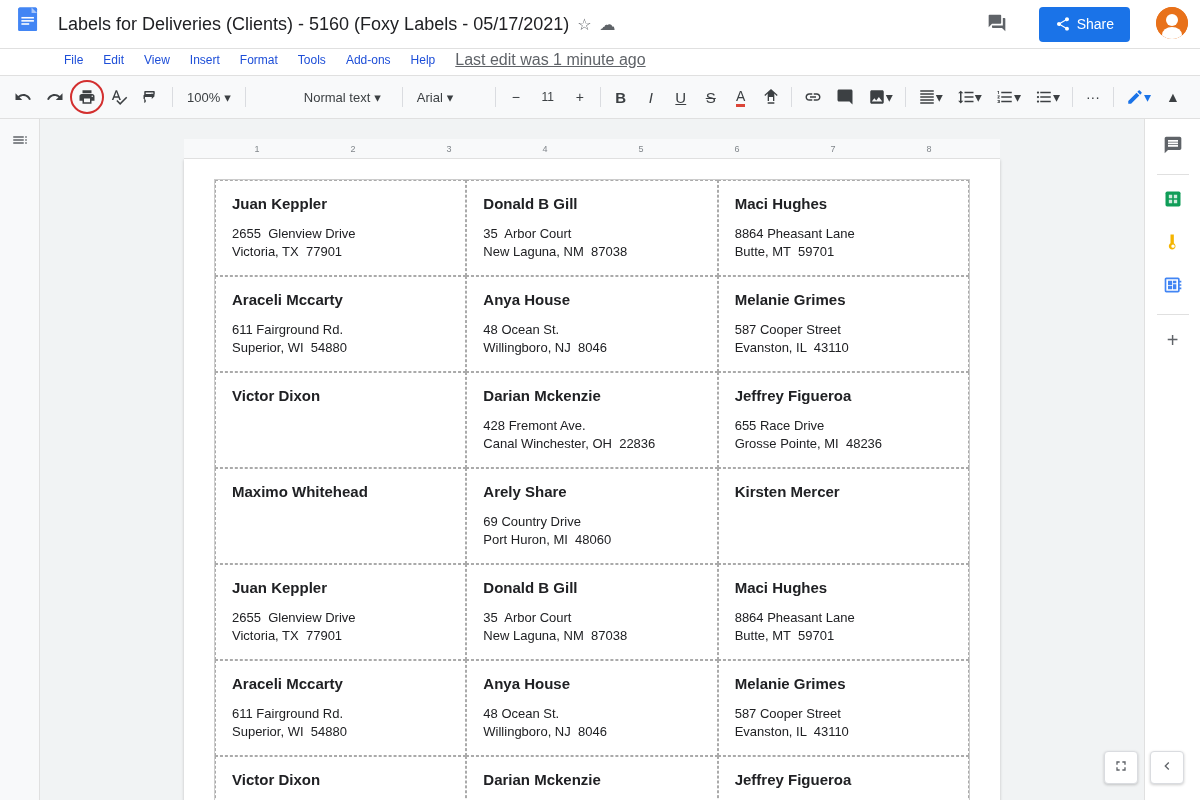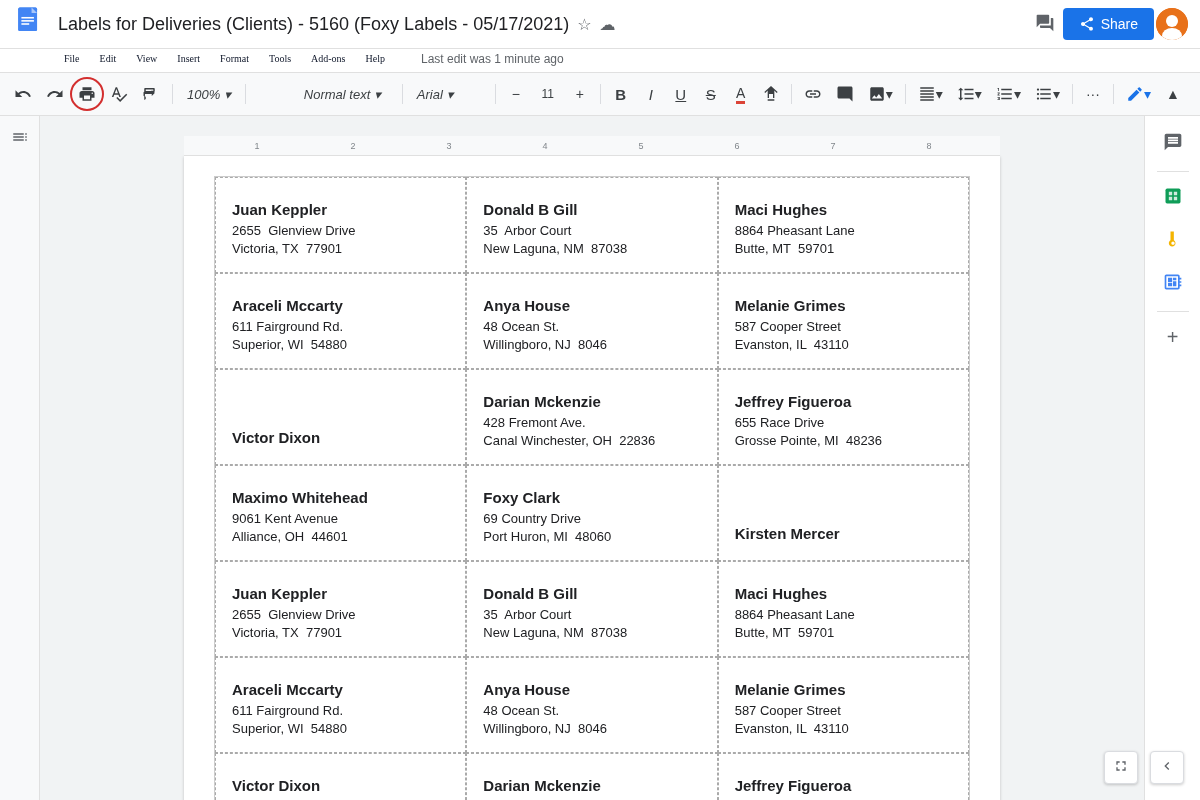--- a/index.html
+++ b/index.html
@@ -10,53 +10,52 @@
       display: flex; align-items: center; background: white;
       padding: 6px 12px; border-bottom: 1px solid #e0e0e0;
       min-height: 48px;
     }
     .app-icon { width: 36px; height: 36px; margin-right: 10px; flex-shrink: 0; }
     .app-icon svg { width: 36px; height: 36px; }
     .title-info { flex: 1; }
     .doc-title { font-size: 18px; color: #202124; font-weight: 400; display: flex; align-items: center; gap: 8px; }
     .doc-title-text { }
     .star-icon, .cloud-icon { color: #5f6368; font-size: 16px; cursor: pointer; }
-    .title-bar-right { display: flex; align-items: center; gap: 2px; }
+    .title-bar-right { display: flex; gap: 26px; }
     .comments-btn { background: none; border: none; cursor: pointer; padding: 6px; border-radius: 50%; }
     .share-btn {
       background: #1a73e8; color: white; border: none; border-radius: 4px;
       padding: 8px 16px; font-size: 14px; cursor: pointer; display: flex; align-items: center; gap: 6px;
     }
     .user-avatar { width: 32px; height: 32px; border-radius: 50%; background: #e8711a; display: flex; align-items: center; justify-content: center; overflow: hidden; }
 
     
     .menu-bar {
       display: flex; align-items: center; background: white;
       padding: 0 12px 4px 56px; gap: 4px;
     }
-    .menu-item { font-size: 10px; color: #0f172a; padding: 4px 8px; cursor: pointer; border-radius: 4px; font-family: Liberation Serif, serif; }
-    .last-edit { font-size: 12px; color: #5f6368; margin-left: 24px; }
+    .menu-item { font-size: 12px; color: #1d4ed8; padding: 4px 8px; cursor: pointer; border-radius: 4px; }
+    .last-edit { font-size: 16px; color: #5f6368; margin-left: 8px; text-decoration: underline; }
 
     
     .toolbar {
       display: flex; align-items: center; background: #f8f9fa;
       border-top: 1px solid #e0e0e0; border-bottom: 1px solid #e0e0e0;
       padding: 4px 8px; gap: 2px; min-height: 44px;
     }
     .tb-btn {
       background: none; border: none; cursor: pointer; padding: 4px 6px;
       border-radius: 4px; font-size: 14px; color: #3c4043; display: flex; align-items: center; justify-content: center;
       min-width: 28px; height: 28px;
     }
     .tb-separator { width: 1px; background: #dadce0; height: 20px; margin: 0 4px; }
     .tb-dropdown {
       display: flex; align-items: center; gap: 4px; background: none; border: none;
       cursor: pointer; padding: 4px 8px; border-radius: 4px; font-size: 13px; color: #3c4043;
       height: 28px;
-      font-style: italic;
     }
     .tb-input {
       border: none; background: none; font-size: 12px; color: #3c4043;
       width: 32px; text-align: center; padding: 4px;
     }
     .print-btn-circle {
       position: relative; display: flex; align-items: center; justify-content: center;
     }
     .print-circle-outline {
       position: absolute; width: 34px; height: 34px; border: 2.5px solid #d32f2f;
@@ -87,21 +86,21 @@
     .right-panel-plus { color: #5f6368; font-size: 20px; cursor: pointer; padding: 8px; }
 
     
     .doc-area { flex: 1; overflow-y: auto; background: #f1f3f4; display: flex; justify-content: center; padding: 20px 0; }
     .doc-page { background: white; width: 816px; min-height: 600px; box-shadow: 0 1px 3px rgba(0,0,0,0.2); padding: 20px 30px; }
 
     
     .labels-grid { display: grid; grid-template-columns: repeat(3, 1fr); border: 1px solid #ccc; }
     .label-cell {
       border: 1px dashed #aaa; padding: 14px 16px; min-height: 96px;
-      display: flex; flex-direction: column; justify-content: flex-end;
+      display: flex; flex-direction: column; justify-content: space-between;
     }
     .label-name { font-size: 15px; font-weight: bold; color: #202124; margin-bottom: 4px; }
     .label-addr { font-size: 13px; color: #202124; line-height: 1.4; }
 
     
     .doc-area::-webkit-scrollbar { width: 8px; }
     .doc-area::-webkit-scrollbar-track { background: #f1f3f4; }
     .doc-area::-webkit-scrollbar-thumb { background: #bdc1c6; border-radius: 4px; }
   </style>
 </head>
@@ -361,25 +360,23 @@
               <div class="label-addr" style="white-space: pre;">428 Fremont Ave.
 Canal Winchester, OH  22836</div>
             </div>
             <div class="label-cell">
               <div class="label-name">Jeffrey Figueroa</div>
               <div class="label-addr" style="white-space: pre;">655 Race Drive
 Grosse Pointe, MI  48236</div>
             </div>
             <div class="label-cell">
               <div class="label-name">Maximo Whitehead</div>
-              <div class="label-addr" style="white-space: pre;">9061 Kent Avenue
-Alliance, OH  44601</div>
-            </div>
-            <div class="label-cell">
-              <div class="label-name">Foxy Clark</div>
+            </div>
+            <div class="label-cell">
+              <div class="label-name">Arely Share</div>
               <div class="label-addr" style="white-space: pre;">69 Country Drive
 Port Huron, MI  48060</div>
             </div>
             <div class="label-cell">
               <div class="label-name">Kirsten Mercer</div>
             </div>
             <div class="label-cell">
               <div class="label-name">Juan Keppler</div>
               <div class="label-addr" style="white-space: pre;">2655  Glenview Drive
 Victoria, TX  77901</div>

